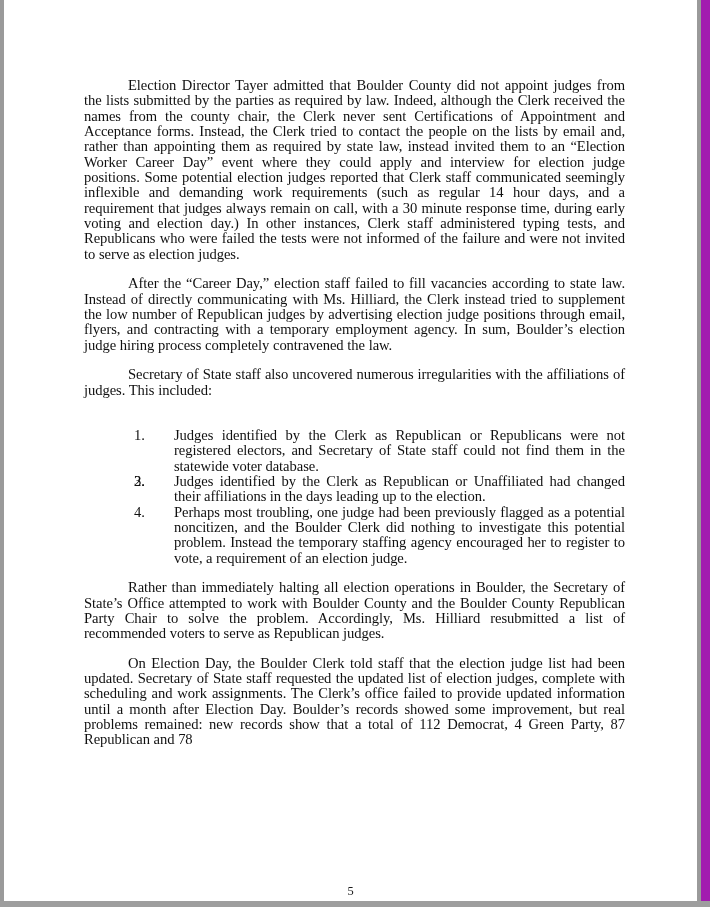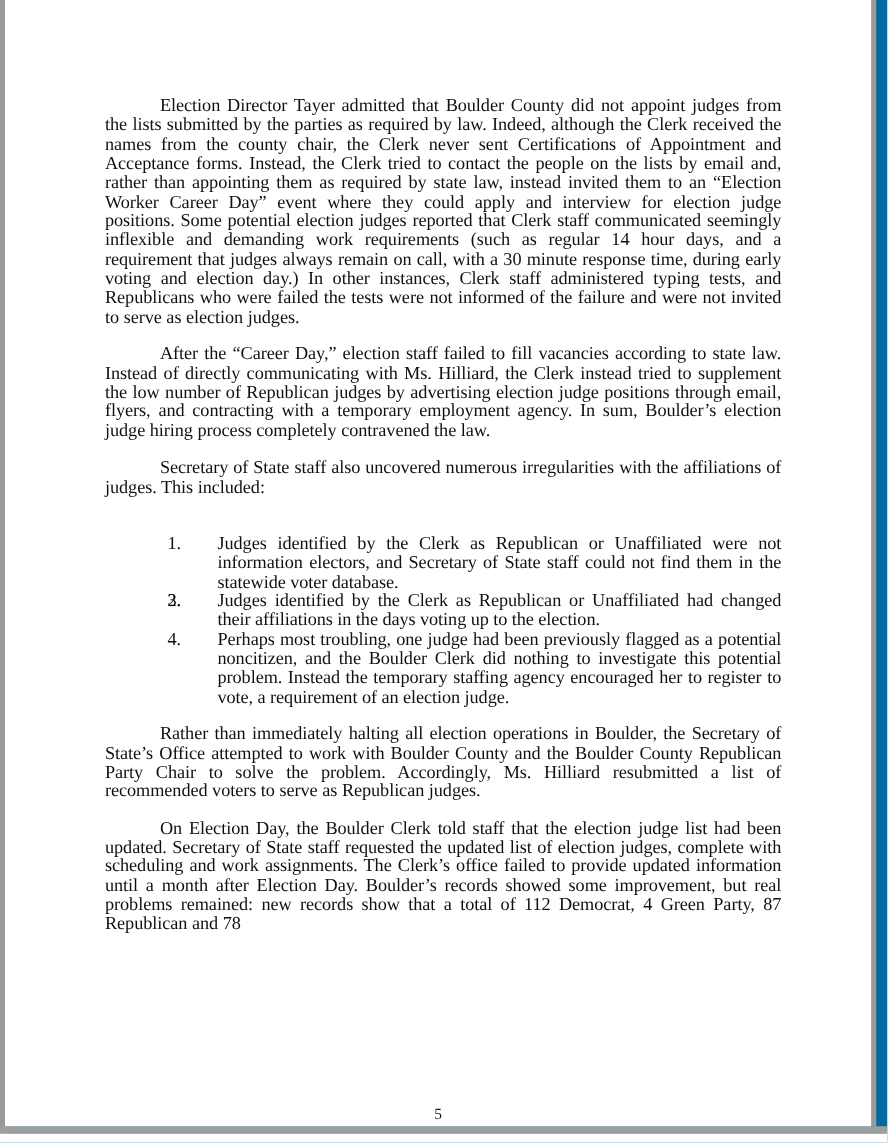--- a/index.html
+++ b/index.html
@@ -8,21 +8,21 @@
     background: #ffffff;
   }
   body {
     font-family: "Liberation Serif", "DejaVu Serif", serif;
   }
   .page-viewport {
     position: relative;
     width: 710px;
     height: 914px;
     overflow: hidden;
-    background: #0369a1;
+    background: #a21caf;
     box-sizing: border-box;
   }
   
   .edge-left {
     position: absolute;
     left: 0px;
     top: 0px;
     width: 4px;
     height: 914px;
     background: #9a9a9a;
@@ -135,28 +135,28 @@
 
       <p class="body-para">After the “Career Day,” election staff failed to fill vacancies according to state law. Instead of directly communicating with Ms. Hilliard, the Clerk instead tried to supplement the low number of Republican judges by advertising election judge positions through email, flyers, and contracting with a temporary employment agency. In sum, Boulder’s election judge hiring process completely contravened the law.</p>
 
       <p class="body-para tight-bottom">Secretary of State staff also uncovered numerous irregularities with the affiliations of judges. This included:</p>
 
       <div class="list-spacer-top"></div>
 
       <ol class="numbered-list">
         <li>
           <span class="item-number">1.</span>
-          <span>Judges identified by the Clerk as Republican or Unaffiliated were not information electors, and Secretary of State staff could not find them in the statewide voter database.</span>
+          <span>Judges identified by the Clerk as Republican or Republicans were not registered electors, and Secretary of State staff could not find them in the statewide voter database.</span>
         </li>
         <li>
           <span class="item-number">2.</span>
         </li>
         <li>
           <span class="item-number">3.</span>
-          <span>Judges identified by the Clerk as Republican or Unaffiliated had changed their affiliations in the days voting up to the election.</span>
+          <span>Judges identified by the Clerk as Republican or Unaffiliated had changed their affiliations in the days leading up to the election.</span>
         </li>
         <li>
           <span class="item-number">4.</span>
           <span>Perhaps most troubling, one judge had been previously flagged as a potential noncitizen, and the Boulder Clerk did nothing to investigate this potential problem. Instead the temporary staffing agency encouraged her to register to vote, a requirement of an election judge.</span>
         </li>
       </ol>
 
 
       <p class="body-para">Rather than immediately halting all election operations in Boulder, the Secretary of State’s Office attempted to work with Boulder County and the Boulder County Republican Party Chair to solve the problem. Accordingly, Ms. Hilliard resubmitted a list of recommended voters to serve as Republican judges.</p>
 

